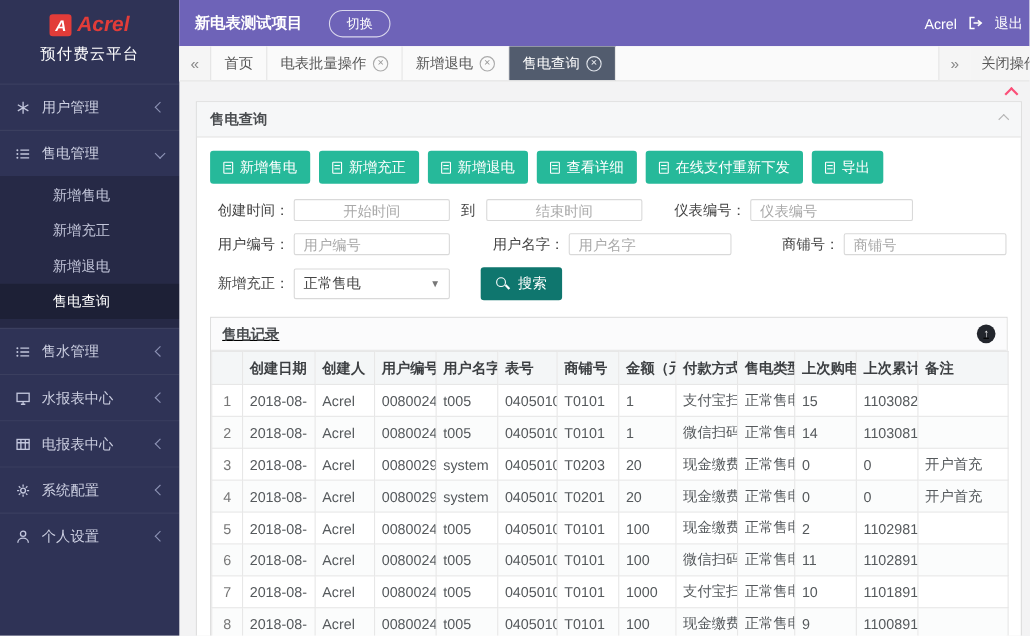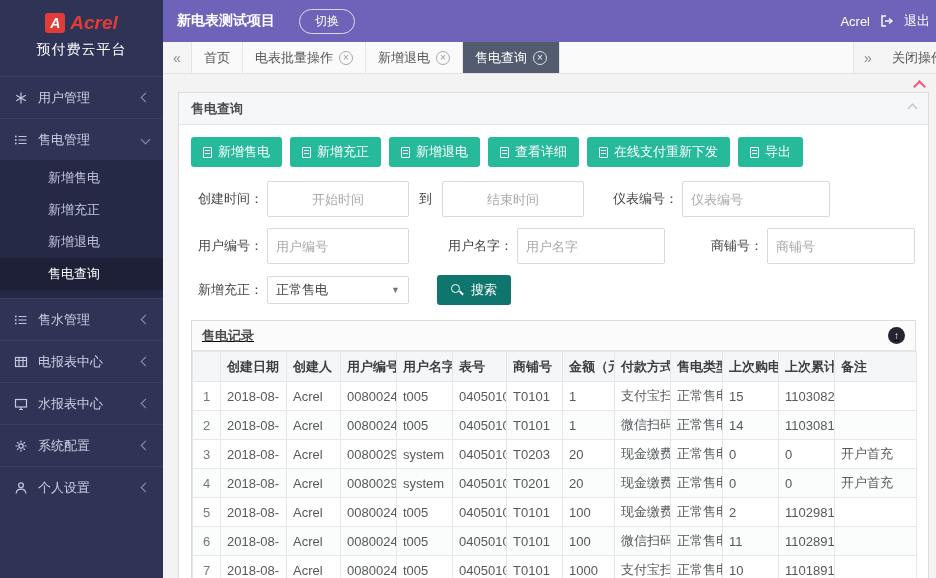--- a/index.html
+++ b/index.html
@@ -69,21 +69,21 @@
   .toolbar { padding:12px 12px 4px; display:flex; gap:8px; }
   .tbtn { height:30px; background:#26b99a; color:#fff; border:none; border-radius:3px;
     padding:0 12px; font-size:13px; display:inline-flex; align-items:center; gap:6px;
     cursor:pointer; font-family:inherit; }
   .doc-ic { width:9px; height:11px; border:1px solid #fff; border-radius:1px; position:relative; flex-shrink:0; }
   .doc-ic::after { content:""; position:absolute; left:1px; top:2px; width:5px; height:1px;
     background:#fff; box-shadow:0 3px 0 #fff; }
   .form { padding:10px 12px 2px; font-size:13px; color:#444; }
   .frow { display:flex; align-items:center; margin-bottom:11px; }
   .flabel { width:72px; text-align:right; margin-right:4px; flex-shrink:0; }
-  .inp { height:36px; border:1px solid #d9d9d9; border-radius:2px; font-size:13px; padding:0 8px;
+  .inp { height:20px; border:1px solid #d9d9d9; border-radius:2px; font-size:13px; padding:0 8px;
     color:#333; background:#fff; outline:none; font-family:inherit; }
   .inp::placeholder { color:#a9a9a9; }
   .inp.center { text-align:center; }
   .w142 { width:142px; } .w148 { width:148px; }
   .to-label { margin:0 10px; color:#444; }
   .ml22 { margin-left:22px; } .ml28 { margin-left:32px; } .ml26 { margin-left:26px; }
   .select { width:142px; height:28px; border:1px solid #d9d9d9; border-radius:2px; display:flex;
     align-items:center; padding:0 8px; color:#444; background:#fff; cursor:pointer; }
   .select .caret { margin-left:auto; }
   .search-btn { height:30px; background:#0f766e; color:#fff; border:none; border-radius:3px;
@@ -167,36 +167,36 @@
               <circle cx="1.8" cy="10.5" r="0.9" fill="#c3c7dd" stroke="none"></circle>
             </svg>
         </span>
         <span class="mi-label">售水管理</span>
         <span class="chev left"></span>
       </div>
 
       <div class="menu-item">
         <span class="mi-icon">
           <svg width="14" height="14" viewBox="0 0 14 14" fill="none" stroke="#c3c7dd" stroke-width="1.2">
+              <rect x="1.5" y="2.5" width="11" height="7.5"></rect>
+              <path d="M5 12.5h4M7 10v2.5"></path>
+            </svg>
+        </span>
+        <span class="mi-label">水报表中心</span>
+        <span class="chev left"></span>
+      </div>
+
+      <div class="menu-item">
+        <span class="mi-icon">
+          <svg width="14" height="14" viewBox="0 0 14 14" fill="none" stroke="#c3c7dd" stroke-width="1.2">
               <rect x="1.5" y="2.5" width="11" height="9"></rect>
               <path d="M1.5 5.5h11M5 2.5v9M9 2.5v9"></path>
             </svg>
         </span>
         <span class="mi-label">电报表中心</span>
-        <span class="chev left"></span>
-      </div>
-
-      <div class="menu-item">
-        <span class="mi-icon">
-          <svg width="14" height="14" viewBox="0 0 14 14" fill="none" stroke="#c3c7dd" stroke-width="1.2">
-              <rect x="1.5" y="2.5" width="11" height="7.5"></rect>
-              <path d="M5 12.5h4M7 10v2.5"></path>
-            </svg>
-        </span>
-        <span class="mi-label">水报表中心</span>
         <span class="chev left"></span>
       </div>
 
       <div class="menu-item">
         <span class="mi-icon">
           <svg width="14" height="14" viewBox="0 0 14 14" fill="none" stroke="#c3c7dd" stroke-width="1.2">
               <circle cx="7" cy="7" r="2.2"></circle>
               <path d="M7 1.5v2M7 10.5v2M1.5 7h2M10.5 7h2M3.1 3.1l1.4 1.4M9.5 9.5l1.4 1.4M10.9 3.1L9.5 4.5M4.5 9.5l-1.4 1.4"></path>
             </svg>
         </span>

